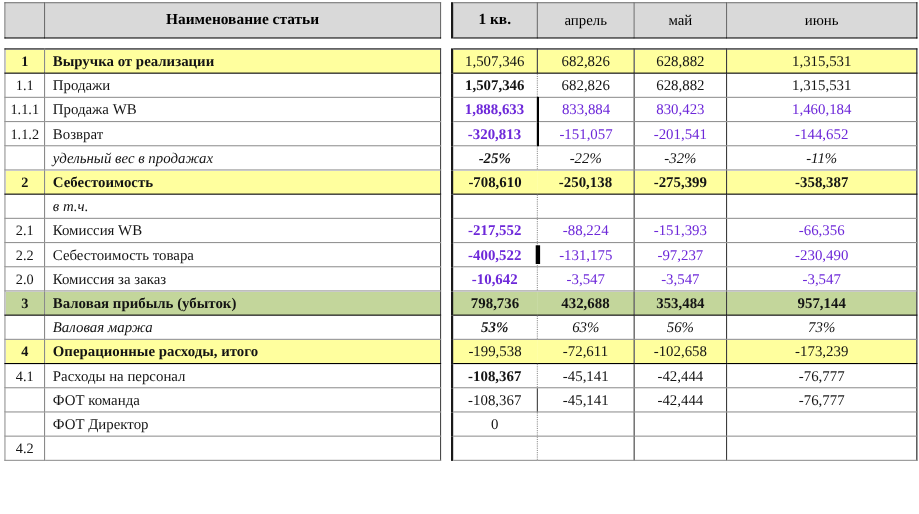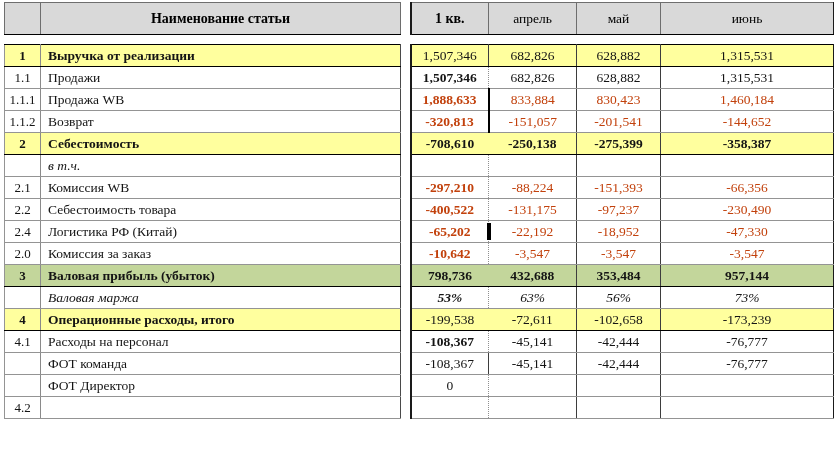--- a/index.html
+++ b/index.html
@@ -31,21 +31,21 @@
   td.div-thick{border-right:2px solid #000;}
   td.div-none{border-right:none;text-align:center;}
   
   tr.sec td{border-top:1.5px solid #000;border-bottom:1.5px solid #000;}
   tr.units td{border-top:2px solid #000;border-bottom:2px solid #000;}
   tr.units td.v{border-right:2px solid #000;}
   tr.fill-yellow td{background:#ffff9e;}
   tr.fill-green td{background:#c3d69b;}
   .b{font-weight:bold;}
   .i{font-style:italic;}
-  .blue{color:#c2410c;}
+  .blue{color:#6d28d9;}
   .lab-center{text-align:center;padding-left:0;}
   .lab-right{text-align:right;padding-right:6px;padding-left:0;}
   
   #cursor{position:absolute;left:487px;top:223px;width:4px;height:17px;background:#000;}
 </style>
 </head>
 <body>
 
 <div id="screen">
   <table>
@@ -108,20 +108,29 @@
         </tr>
         <tr class="">
           <td class="num">1.1.2</td>
           <td class="label">Возврат</td>
           <td class="spacer"></td>
           <td class="v q1 div-thick blue b">-320,813</td>
           <td class="v blue">-151,057</td>
           <td class="v blue">-201,541</td>
           <td class="v blue">-144,652</td>
         </tr>
+        <tr class="">
+          <td class="num"></td>
+          <td class="label i">удельный вес в продажах</td>
+          <td class="spacer"></td>
+          <td class="v q1 div-dotted i b">-25%</td>
+          <td class="v i">-22%</td>
+          <td class="v i">-32%</td>
+          <td class="v i">-11%</td>
+        </tr>
         <tr class="fill-yellow sec">
           <td class="num b">2</td>
           <td class="label b">Себестоимость</td>
           <td class="spacer"></td>
           <td class="v q1 div-none b">-708,610</td>
           <td class="v b">-250,138</td>
           <td class="v b">-275,399</td>
           <td class="v b">-358,387</td>
         </tr>
         <tr class="">
@@ -130,42 +139,33 @@
           <td class="spacer"></td>
           <td class="v q1 div-dotted"></td>
           <td class="v"></td>
           <td class="v"></td>
           <td class="v"></td>
         </tr>
         <tr class="">
           <td class="num">2.1</td>
           <td class="label">Комиссия WB</td>
           <td class="spacer"></td>
-          <td class="v q1 div-dotted blue b">-297,210</td>
+          <td class="v q1 div-dotted blue b">-217,552</td>
           <td class="v blue">-88,224</td>
           <td class="v blue">-151,393</td>
           <td class="v blue">-66,356</td>
         </tr>
         <tr class="">
           <td class="num">2.2</td>
           <td class="label">Себестоимость товара</td>
           <td class="spacer"></td>
           <td class="v q1 div-dotted blue b">-400,522</td>
           <td class="v blue">-131,175</td>
           <td class="v blue">-97,237</td>
           <td class="v blue">-230,490</td>
-        </tr>
-        <tr class="">
-          <td class="num">2.4</td>
-          <td class="label">Логистика РФ (Китай)</td>
-          <td class="spacer"></td>
-          <td class="v q1 div-dotted blue b">-65,202</td>
-          <td class="v blue">-22,192</td>
-          <td class="v blue">-18,952</td>
-          <td class="v blue">-47,330</td>
         </tr>
         <tr class="">
           <td class="num">2.0</td>
           <td class="label">Комиссия за заказ</td>
           <td class="spacer"></td>
           <td class="v q1 div-dotted blue b">-10,642</td>
           <td class="v blue">-3,547</td>
           <td class="v blue">-3,547</td>
           <td class="v blue">-3,547</td>
         </tr>

